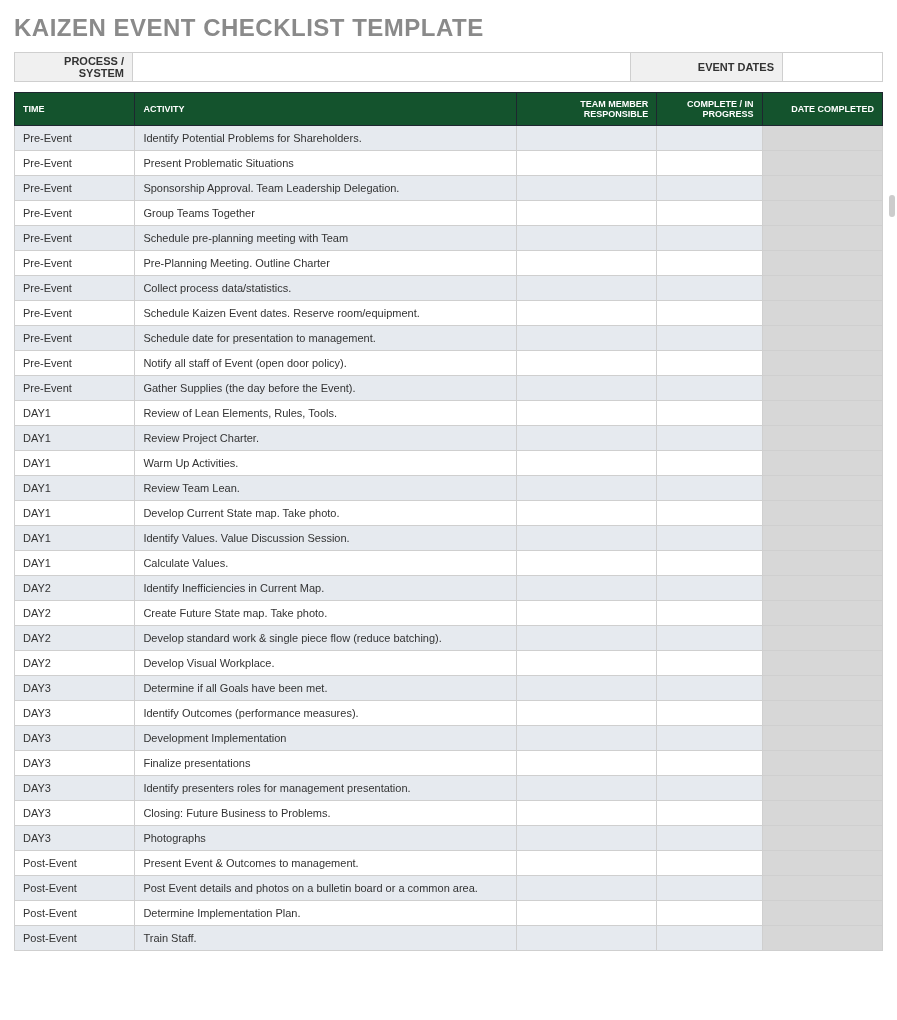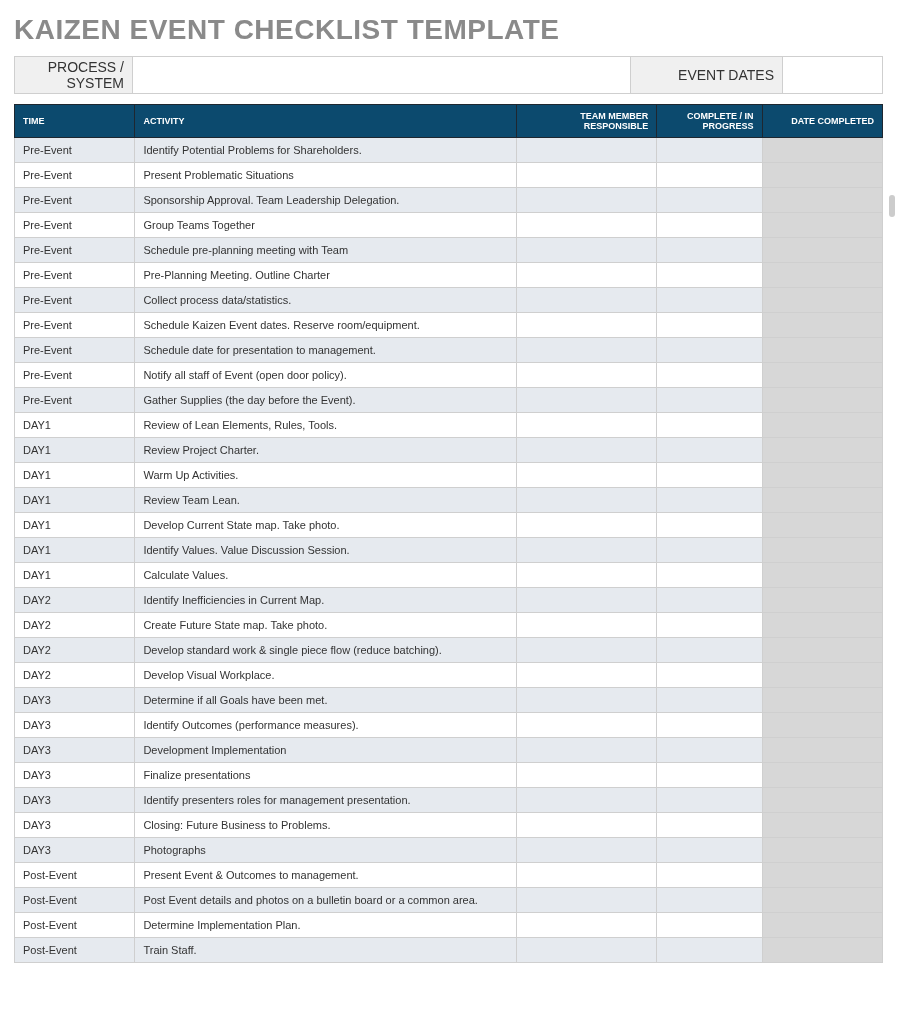--- a/index.html
+++ b/index.html
@@ -5,21 +5,21 @@
   * { box-sizing: border-box; }
   body {
     margin: 0;
     padding: 14px;
     font-family: "Century Gothic", "Avenir", "Futura", Arial, sans-serif;
     background: #ffffff;
     color: #333;
     width: 897px;
   }
   .title {
-    font-size: 28px;
+    font-size: 24px;
     font-weight: 700;
     letter-spacing: 0.5px;
     color: #8a8a8a;
     margin-bottom: 10px;
   }
   
   table.info {
     width: 100%;
     border-collapse: collapse;
     margin-bottom: 10px;
@@ -27,41 +27,41 @@
   }
   table.info td {
     border: 1px solid #cfcfcf;
     height: 22px;
     padding: 2px 8px;
     font-size: 10px;
     vertical-align: middle;
   }
   table.info td.label {
     background: #f0f0f0;
-    font-weight: 400;
+    font-weight: 700;
     text-align: right;
-    font-size: 14px;
+    font-size: 11px;
   }
   table.info td.value {
     background: #ffffff;
   }
   table.info tr.tall td { height: 40px; }
   table.info td.noborder {
     border: none;
     background: transparent;
   }
 
   
   table.data {
     width: 100%;
     border-collapse: collapse;
     table-layout: fixed;
   }
   table.data th {
-    background: #0c4a6e;
+    background: #14532d;
     color: #ffffff;
     font-size: 9px;
     font-weight: 700;
     text-align: left;
     padding: 6px 8px;
     border: 1px solid #1e2730;
     height: 22px;
   }
   table.data th.center { text-align: right; }
   table.data td {

